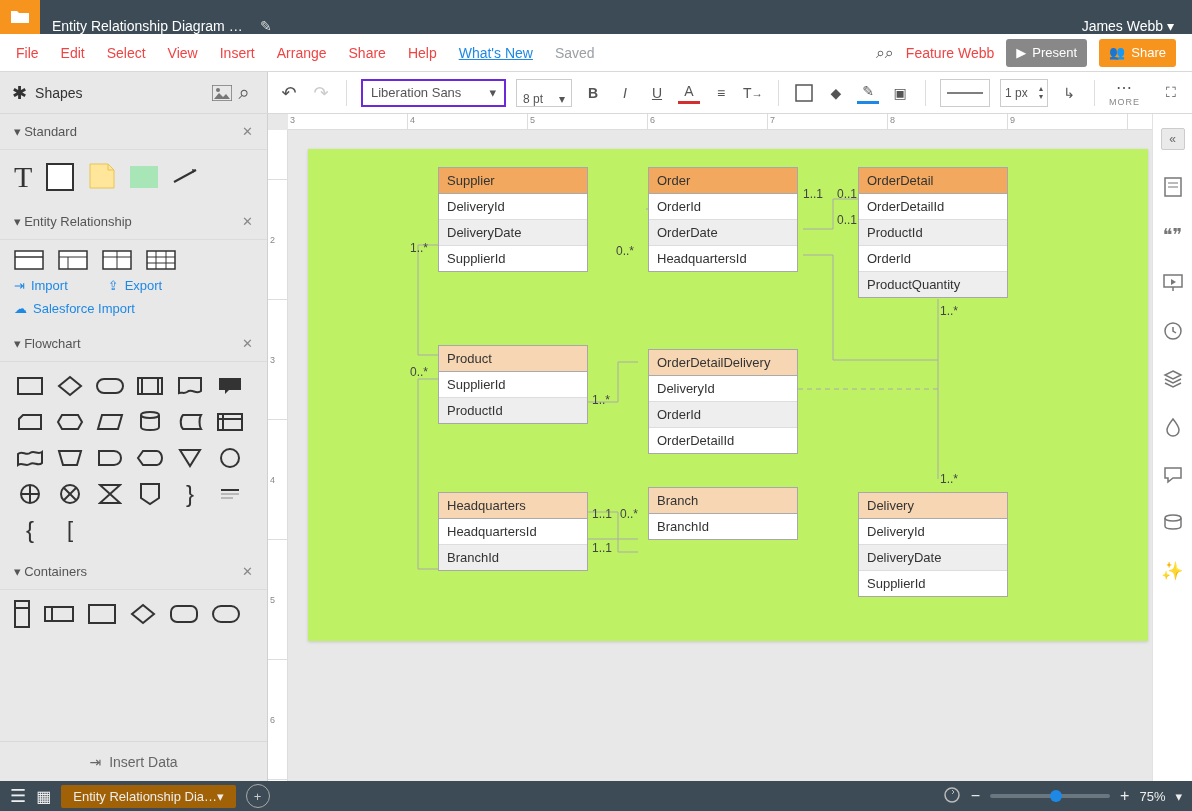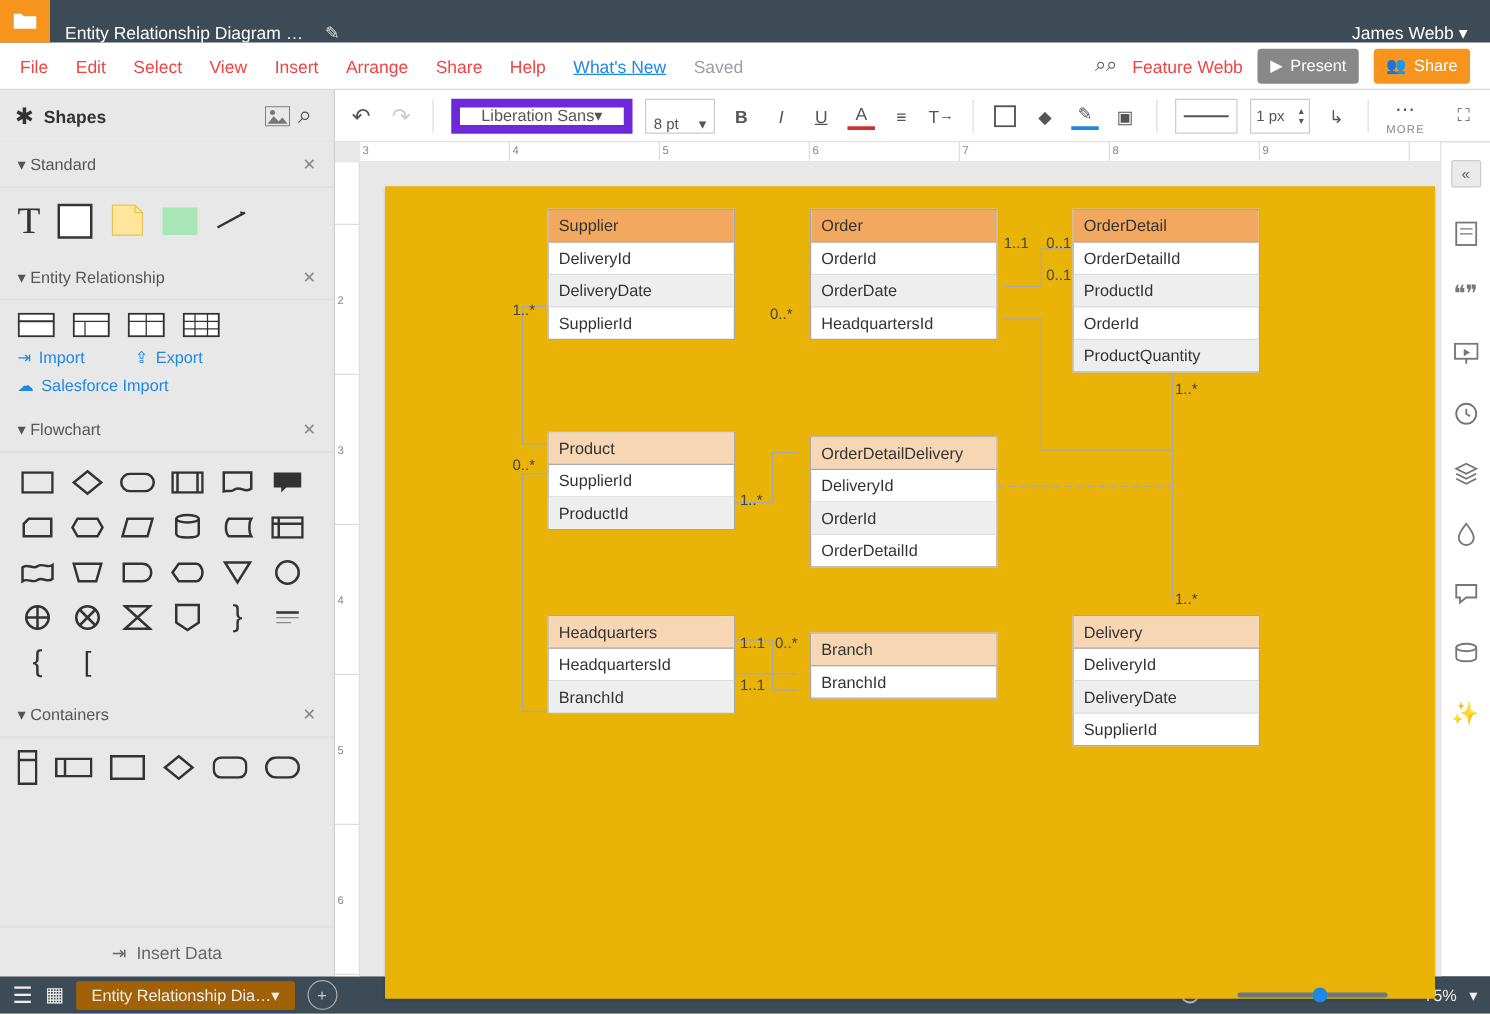--- a/index.html
+++ b/index.html
@@ -14,25 +14,25 @@
 .menu-bar .mi{color:#ef4444;cursor:pointer}
 .menu-bar .mi.link{color:#1e88e5;text-decoration:underline}
 .menu-bar .mi.muted{color:#9aa0a6}
 .right-menu{margin-left:auto;display:flex;align-items:center;gap:12px}
 .btn{height:28px;padding:0 10px;border-radius:3px;display:flex;align-items:center;gap:6px;font-size:13px;cursor:pointer}
 .btn.present{background:#888;color:#fff}
 .btn.share{background:#f7941e;color:#fff}
 .second-row{height:42px;display:flex;border-bottom:1px solid #d9d9d9}
 .second-left{width:268px;background:#e8e8e8;display:flex;align-items:center;padding:0 12px;border-right:1px solid #d0d0d0}
 .gear{font-size:18px;color:#333}
-.shapes-title{font-weight:700;margin-left:8px}
+.shapes-title{font-weight:400;margin-left:8px}
 .second-right{flex:1;display:flex;align-items:center;padding:0 10px;gap:10px}
 .tb-ic{width:22px;height:22px;display:flex;align-items:center;justify-content:center;color:#555;cursor:pointer}
 .sep{width:1px;height:26px;background:#ddd;margin:0 4px}
-.select-font{width:145px;height:28px;border:7px solid #6d28d9;display:flex;align-items:center;padding:0 8px;font-size:13px;justify-content:center;color:#555}
+.select-font{width:145px;height:28px;border:2px solid #6d28d9;display:flex;align-items:center;padding:0 8px;font-size:13px;justify-content:space-between;color:#555}
 .select-size{width:56px;height:28px;border:1px solid #ccc;display:flex;align-items:flex-end;padding:0 6px;font-size:12px;justify-content:space-between;color:#555}
 .select-px{width:48px;height:28px;border:1px solid #ccc;display:flex;align-items:center;padding:0 4px;font-size:12px;justify-content:space-between;color:#555}
 .line-style{width:50px;height:28px;border:1px solid #ccc;display:flex;align-items:center;justify-content:center}
 .more{display:flex;flex-direction:column;align-items:center;font-size:9px;color:#888;letter-spacing:1px}
 .main{display:flex;height:calc(811px - 34px - 38px - 42px - 30px)}
 .left-panel{width:268px;background:#e8e8e8;border-right:1px solid #d0d0d0;overflow-y:auto;position:relative}
 .cat-head{height:36px;display:flex;align-items:center;padding:0 14px;font-size:13px;color:#555;justify-content:space-between;border-bottom:1px solid #dcdcdc}
 .cat-body{padding:10px 14px}
 .shape-row{display:flex;gap:14px;align-items:center;flex-wrap:wrap}
 .sml{width:30px;height:24px;border:2px solid #333;background:#fff}
@@ -40,21 +40,21 @@
 .import-row{display:flex;gap:40px;padding:8px 0}
 .flow-grid{display:grid;grid-template-columns:repeat(6,32px);gap:8px}
 .fg{width:32px;height:28px;display:flex;align-items:center;justify-content:center}
 .import-footer{position:absolute;bottom:0;left:0;right:0;height:40px;display:flex;align-items:center;justify-content:center;gap:8px;color:#666;background:#e8e8e8;border-top:1px solid #d9d9d9}
 .canvas-wrap{flex:1;position:relative;background:#e8e8e8}
 .top-ruler{position:absolute;top:0;left:20px;right:0;height:16px;background:#fff;border-bottom:1px solid #ddd;font-size:9px;color:#888;display:flex}
 .top-ruler div{position:relative;width:120px;border-right:1px solid #ddd}
 .top-ruler div span{position:absolute;left:2px;top:1px}
 .left-ruler{position:absolute;top:16px;left:0;width:20px;bottom:0;background:#fff;border-right:1px solid #ddd;font-size:9px;color:#888}
 .left-ruler div{height:120px;border-bottom:1px solid #ddd;display:flex;align-items:center;justify-content:flex-start;padding-left:2px}
-.page{position:absolute;top:35px;left:40px;width:840px;height:650px;background:#eab308;box-shadow:0 1px 3px rgba(0,0,0,0.15)}
+.page{position:absolute;top:35px;left:40px;width:840px;height:492px;background:#bef264;box-shadow:0 1px 3px rgba(0,0,0,0.15)}
 .entity{position:absolute;border:1px solid #a8a8a8;background:#fff;font-size:13px}
 .entity.strong .ehead{background:#f2a85f}
 .entity.weak .ehead{background:#f7d6b3}
 .ehead{padding:5px 8px;font-weight:500;border-bottom:1px solid #aaa}
 .erow{padding:5px 8px;border-bottom:1px solid #ddd}
 .erow.alt{background:#eeeeee}
 .erow:last-child{border-bottom:none}
 .rel-lbl{position:absolute;font-size:12px;color:#444}
 svg.lines{position:absolute;top:0;left:0;width:100%;height:100%;pointer-events:none}
 .right-rail{width:40px;display:flex;flex-direction:column;align-items:center;gap:26px;padding-top:16px;border-left:1px solid #e2e2e2}
@@ -478,21 +478,21 @@
         <div class="erow alt">OrderId</div>
         <div class="erow">OrderDetailId</div>
       </div>
 
       <div class="entity weak" style="left:130px;top:343px;width:150px">
         <div class="ehead">Headquarters</div>
         <div class="erow">HeadquartersId</div>
         <div class="erow alt">BranchId</div>
       </div>
 
-      <div class="entity weak" style="left:340px;top:357px;width:150px">
+      <div class="entity weak" style="left:340px;top:338px;width:150px">
         <div class="ehead">Branch</div>
         <div class="erow">BranchId</div>
       </div>
 
       <div class="entity weak" style="left:550px;top:343px;width:150px">
         <div class="ehead">Delivery</div>
         <div class="erow">DeliveryId</div>
         <div class="erow alt">DeliveryDate</div>
         <div class="erow">SupplierId</div>
       </div>

